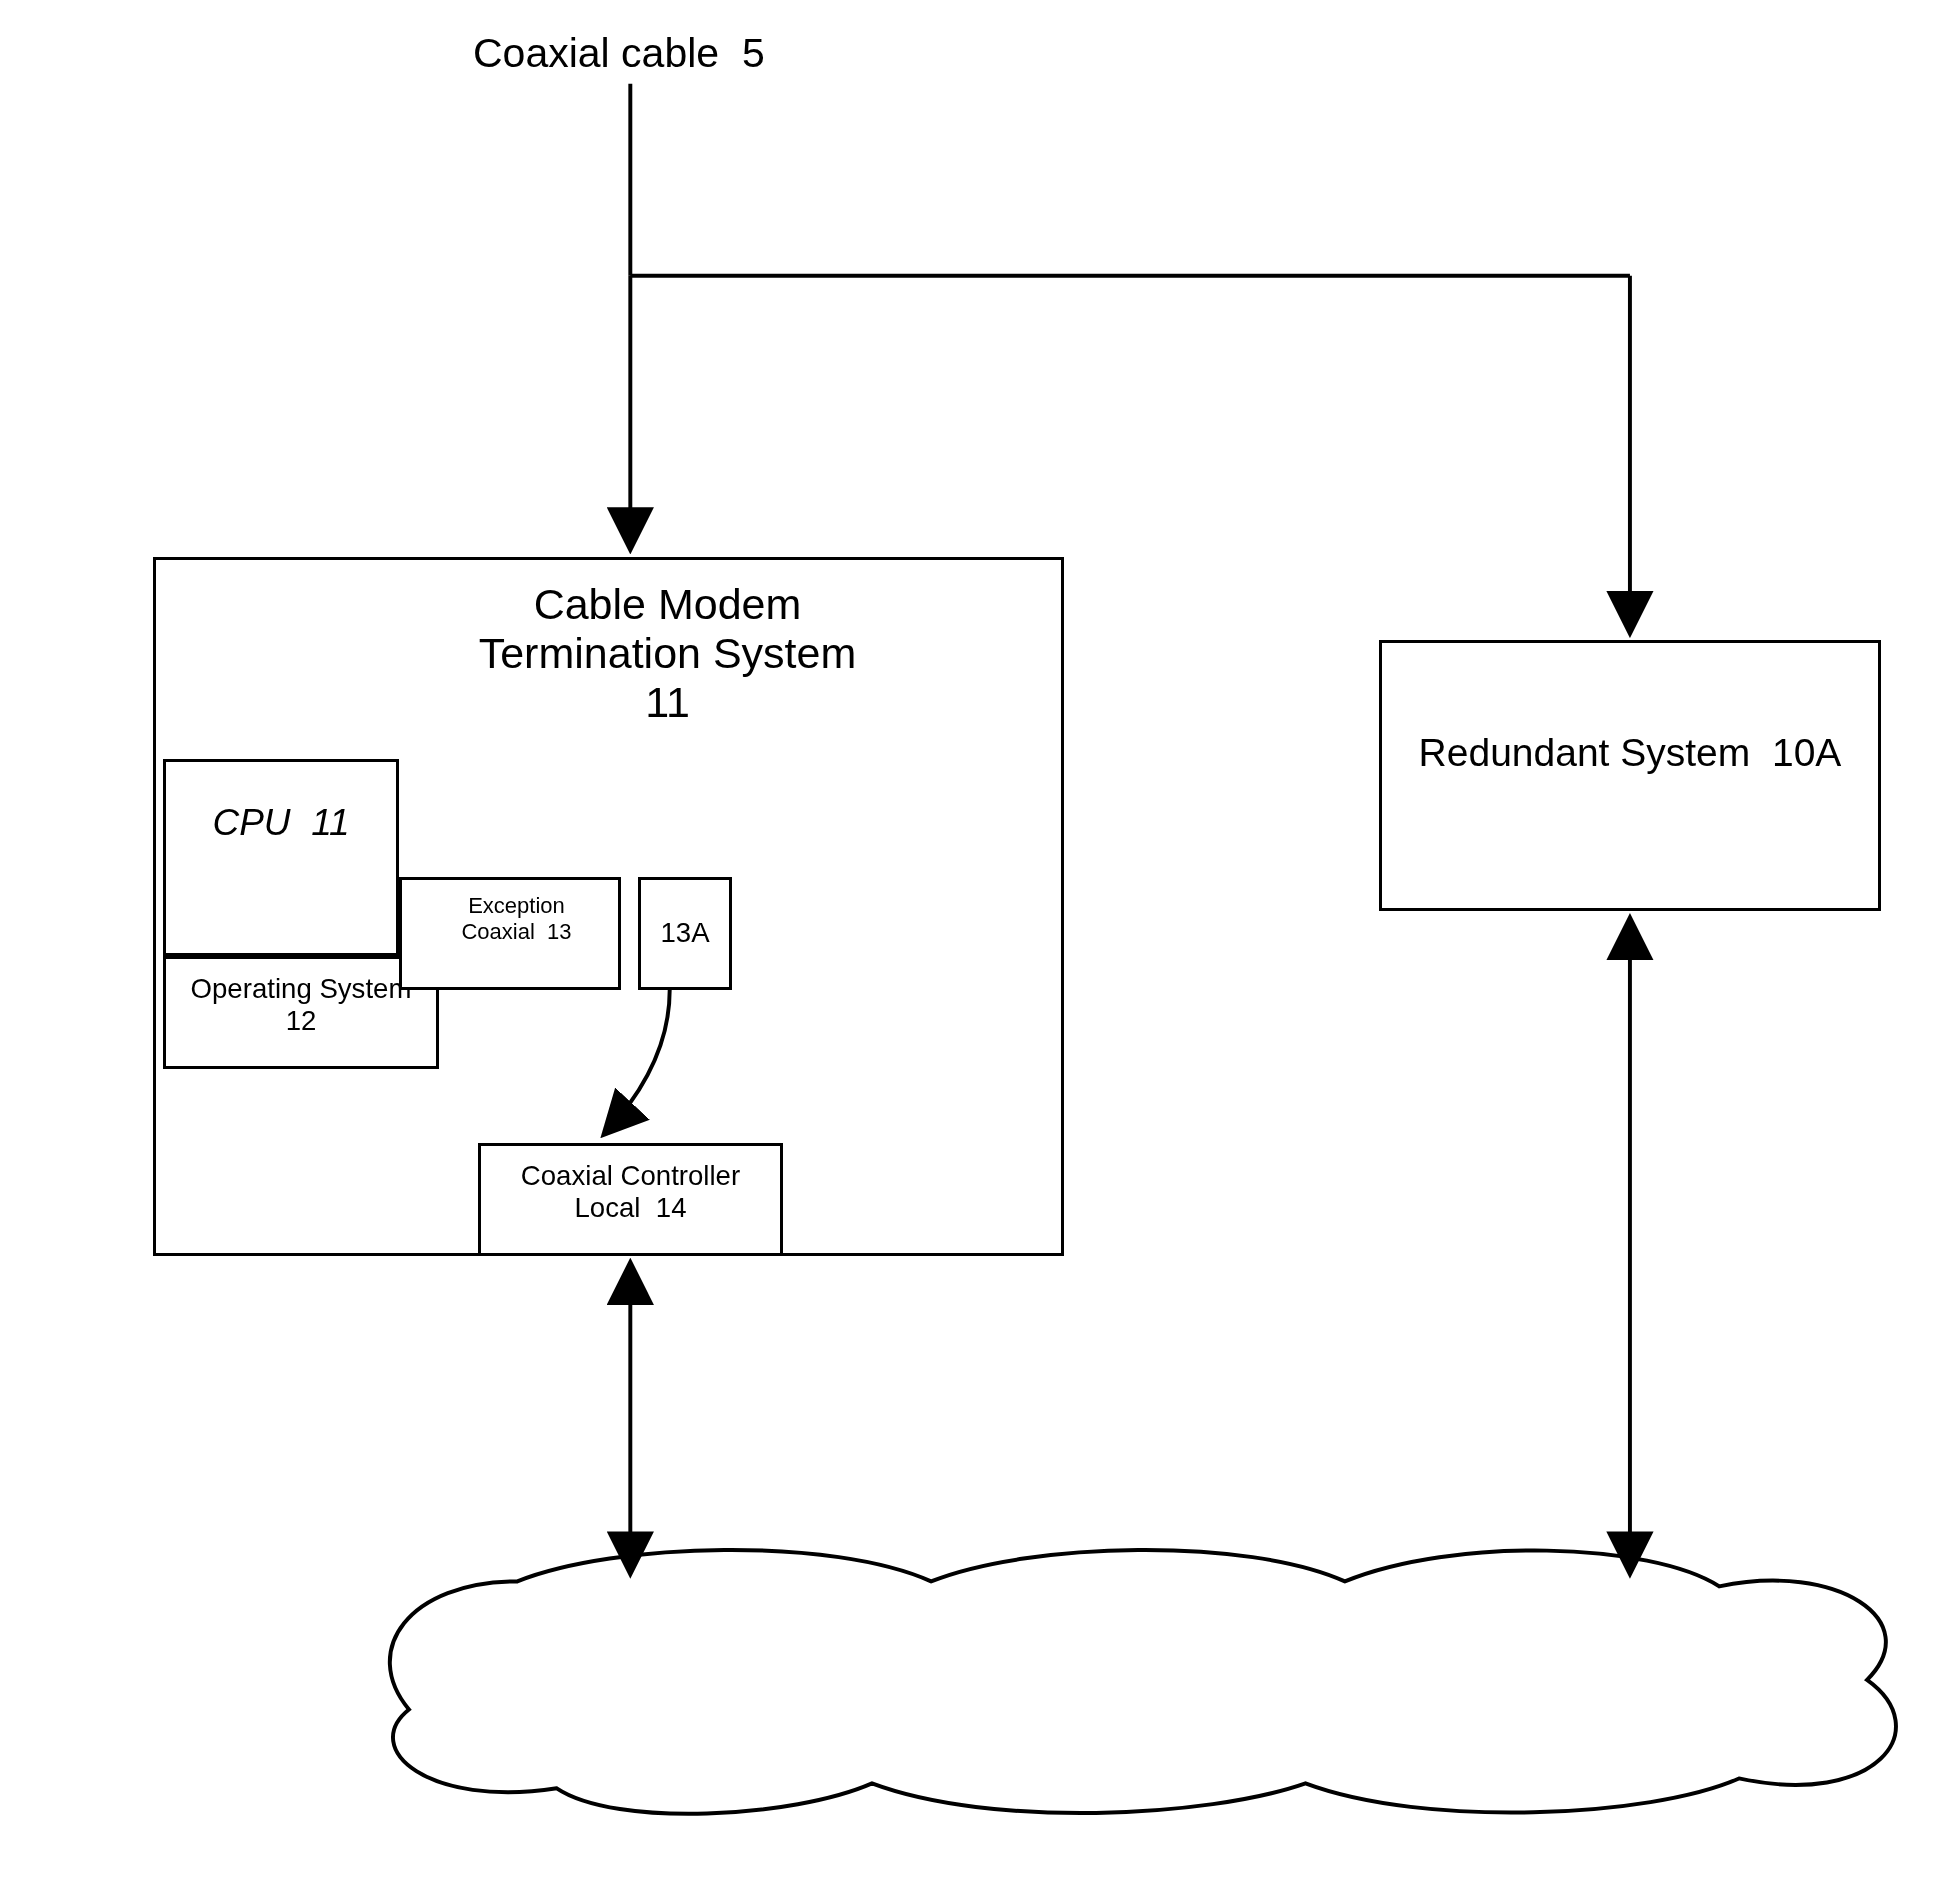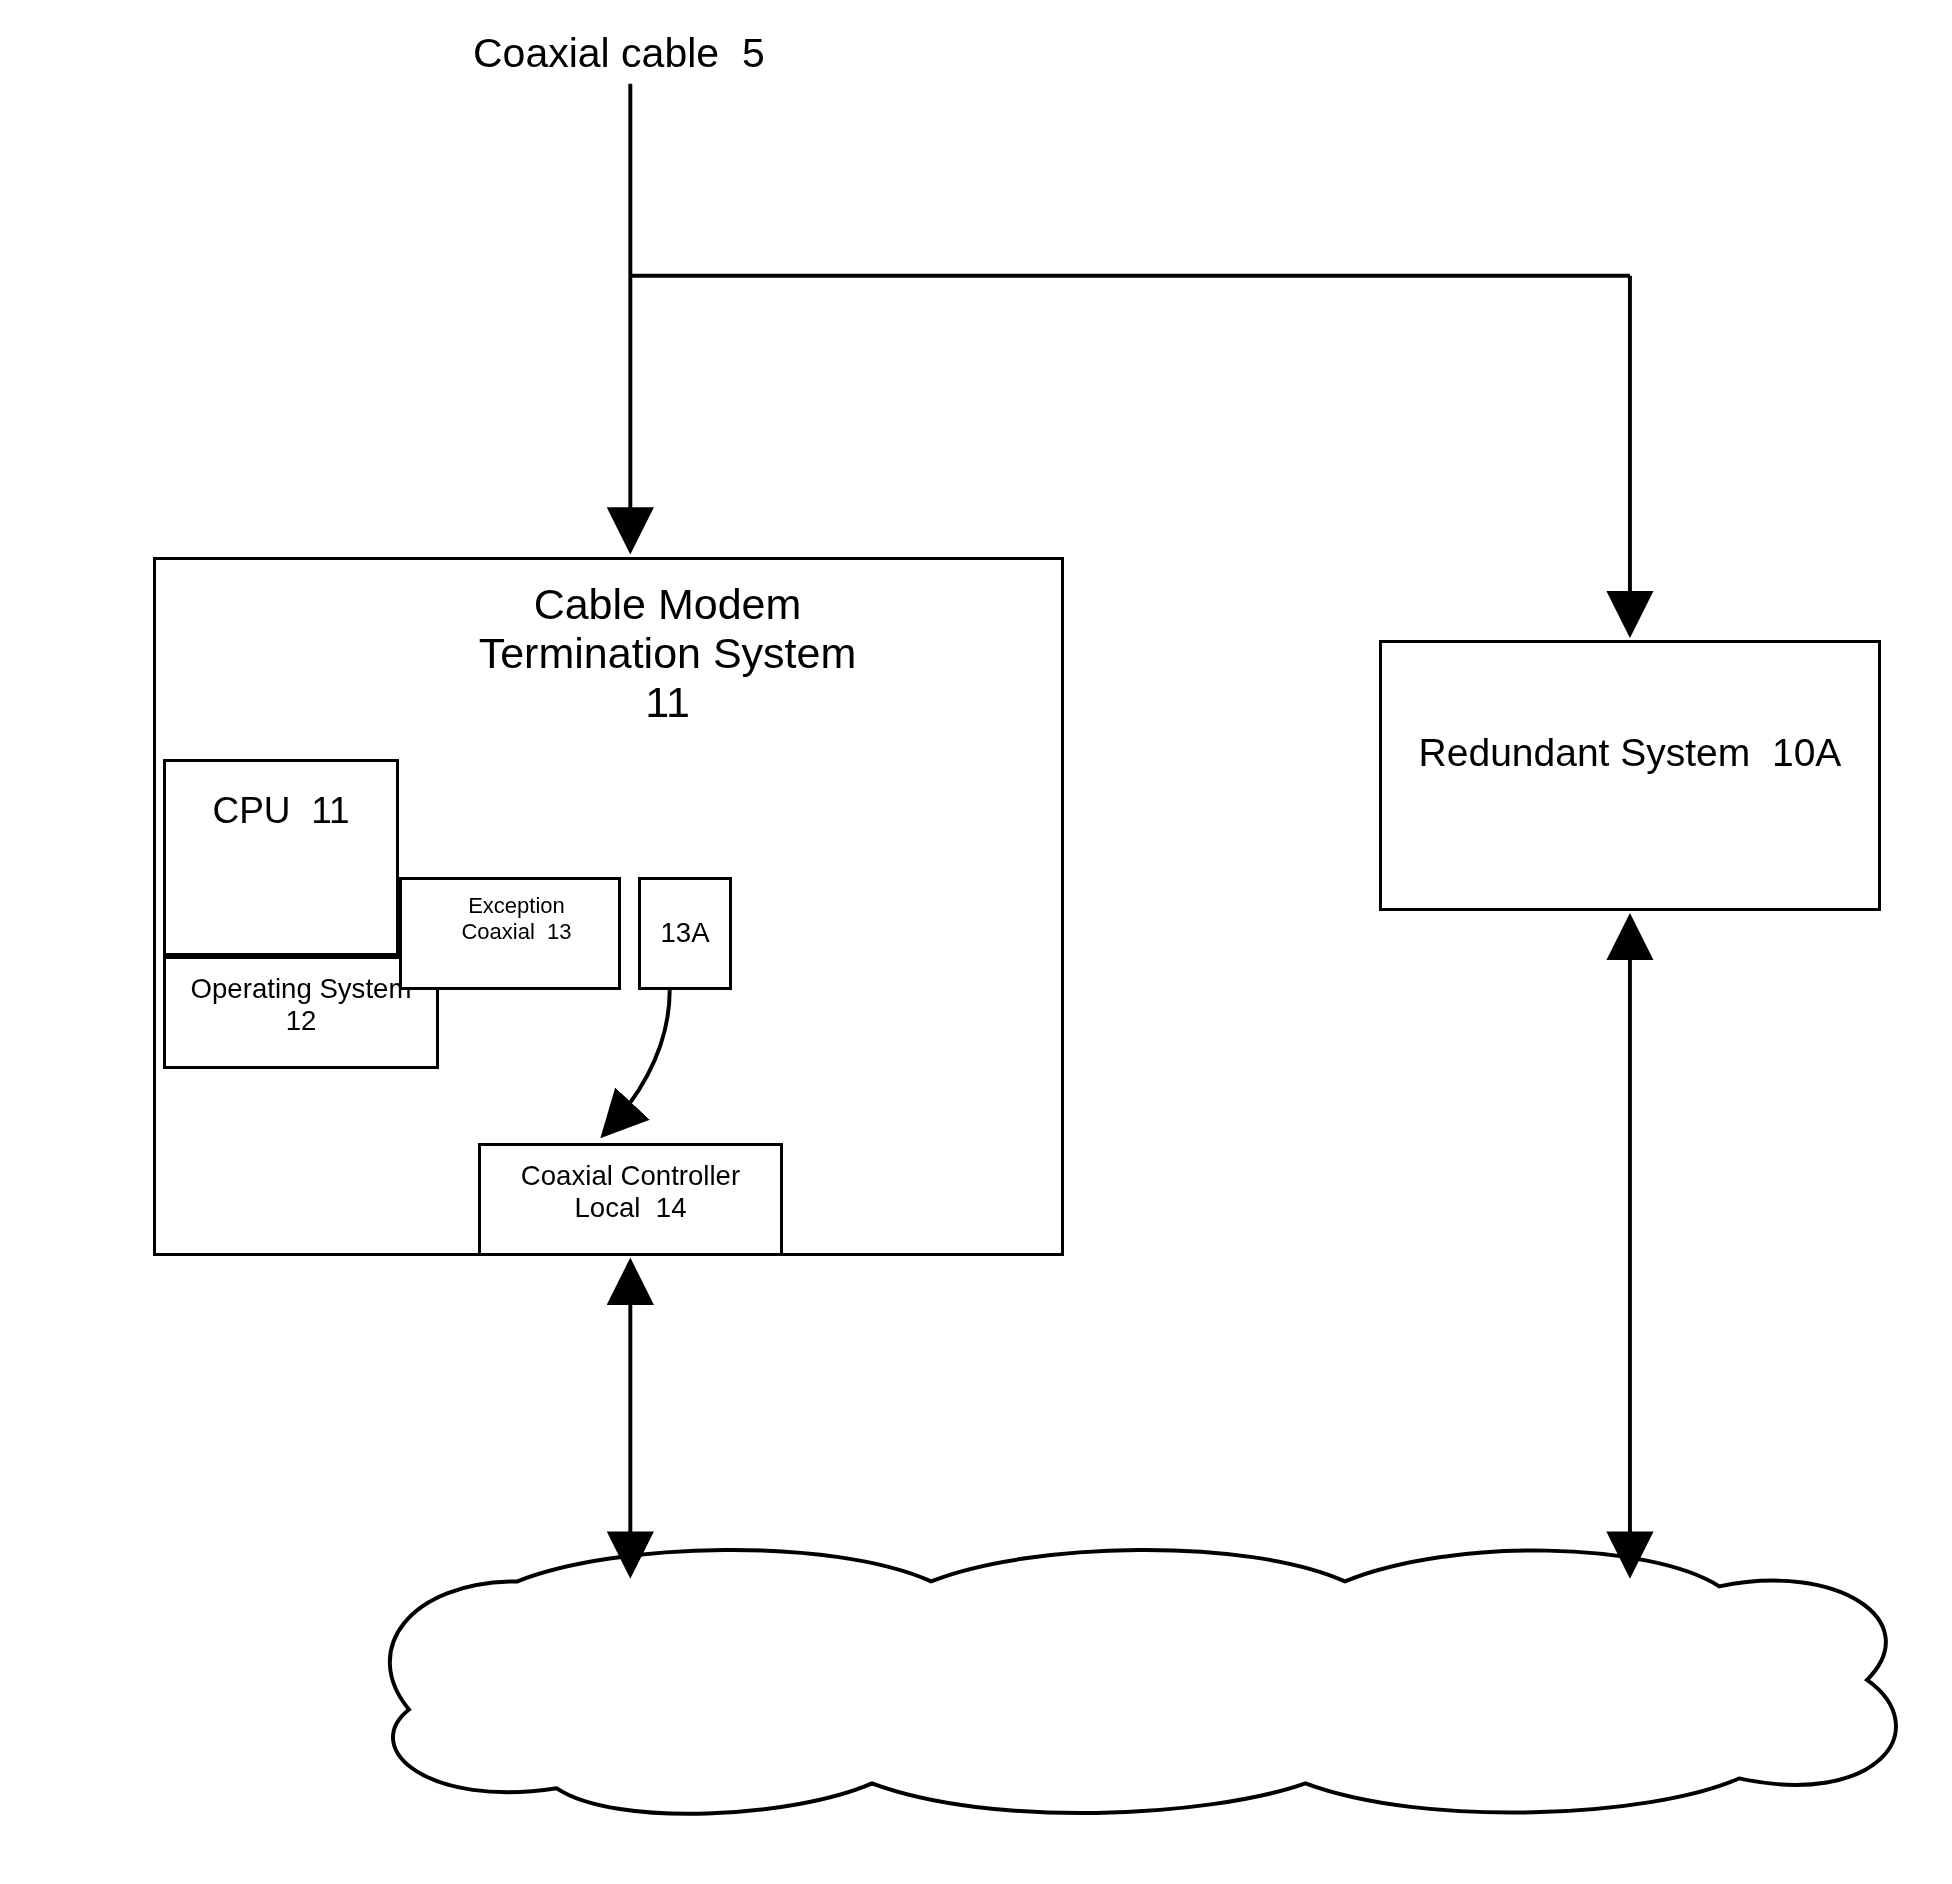--- a/index.html
+++ b/index.html
@@ -50,21 +50,21 @@
 
 <div class="box" style="left:153px; top:557px; width:911px; height:699px;">
   <div class="box-title" style="margin-top:19.7px; padding-left:118px;">
     <div>Cable Modem</div>
     <div>Termination System</div>
     <div>11</div>
   </div>
 </div>
 
 <div class="box" style="left:163px; top:759px; width:236px; height:197px;">
-  <div class="inner-label" style="margin-top:28px; font-size:37px;">
+  <div class="inner-label" style="margin-top:40px; font-size:37px;font-style:italic;">
     <span>CPU</span>&nbsp;&nbsp;<span>11</span>
   </div>
 </div>
 
 <div class="box" style="left:163px; top:956px; width:276px; height:113px;">
   <div class="inner-label" style="margin-top:13.8px; font-size:27.6px;">
     <div>Operating System</div>
     <div>12</div>
   </div>
 </div>

